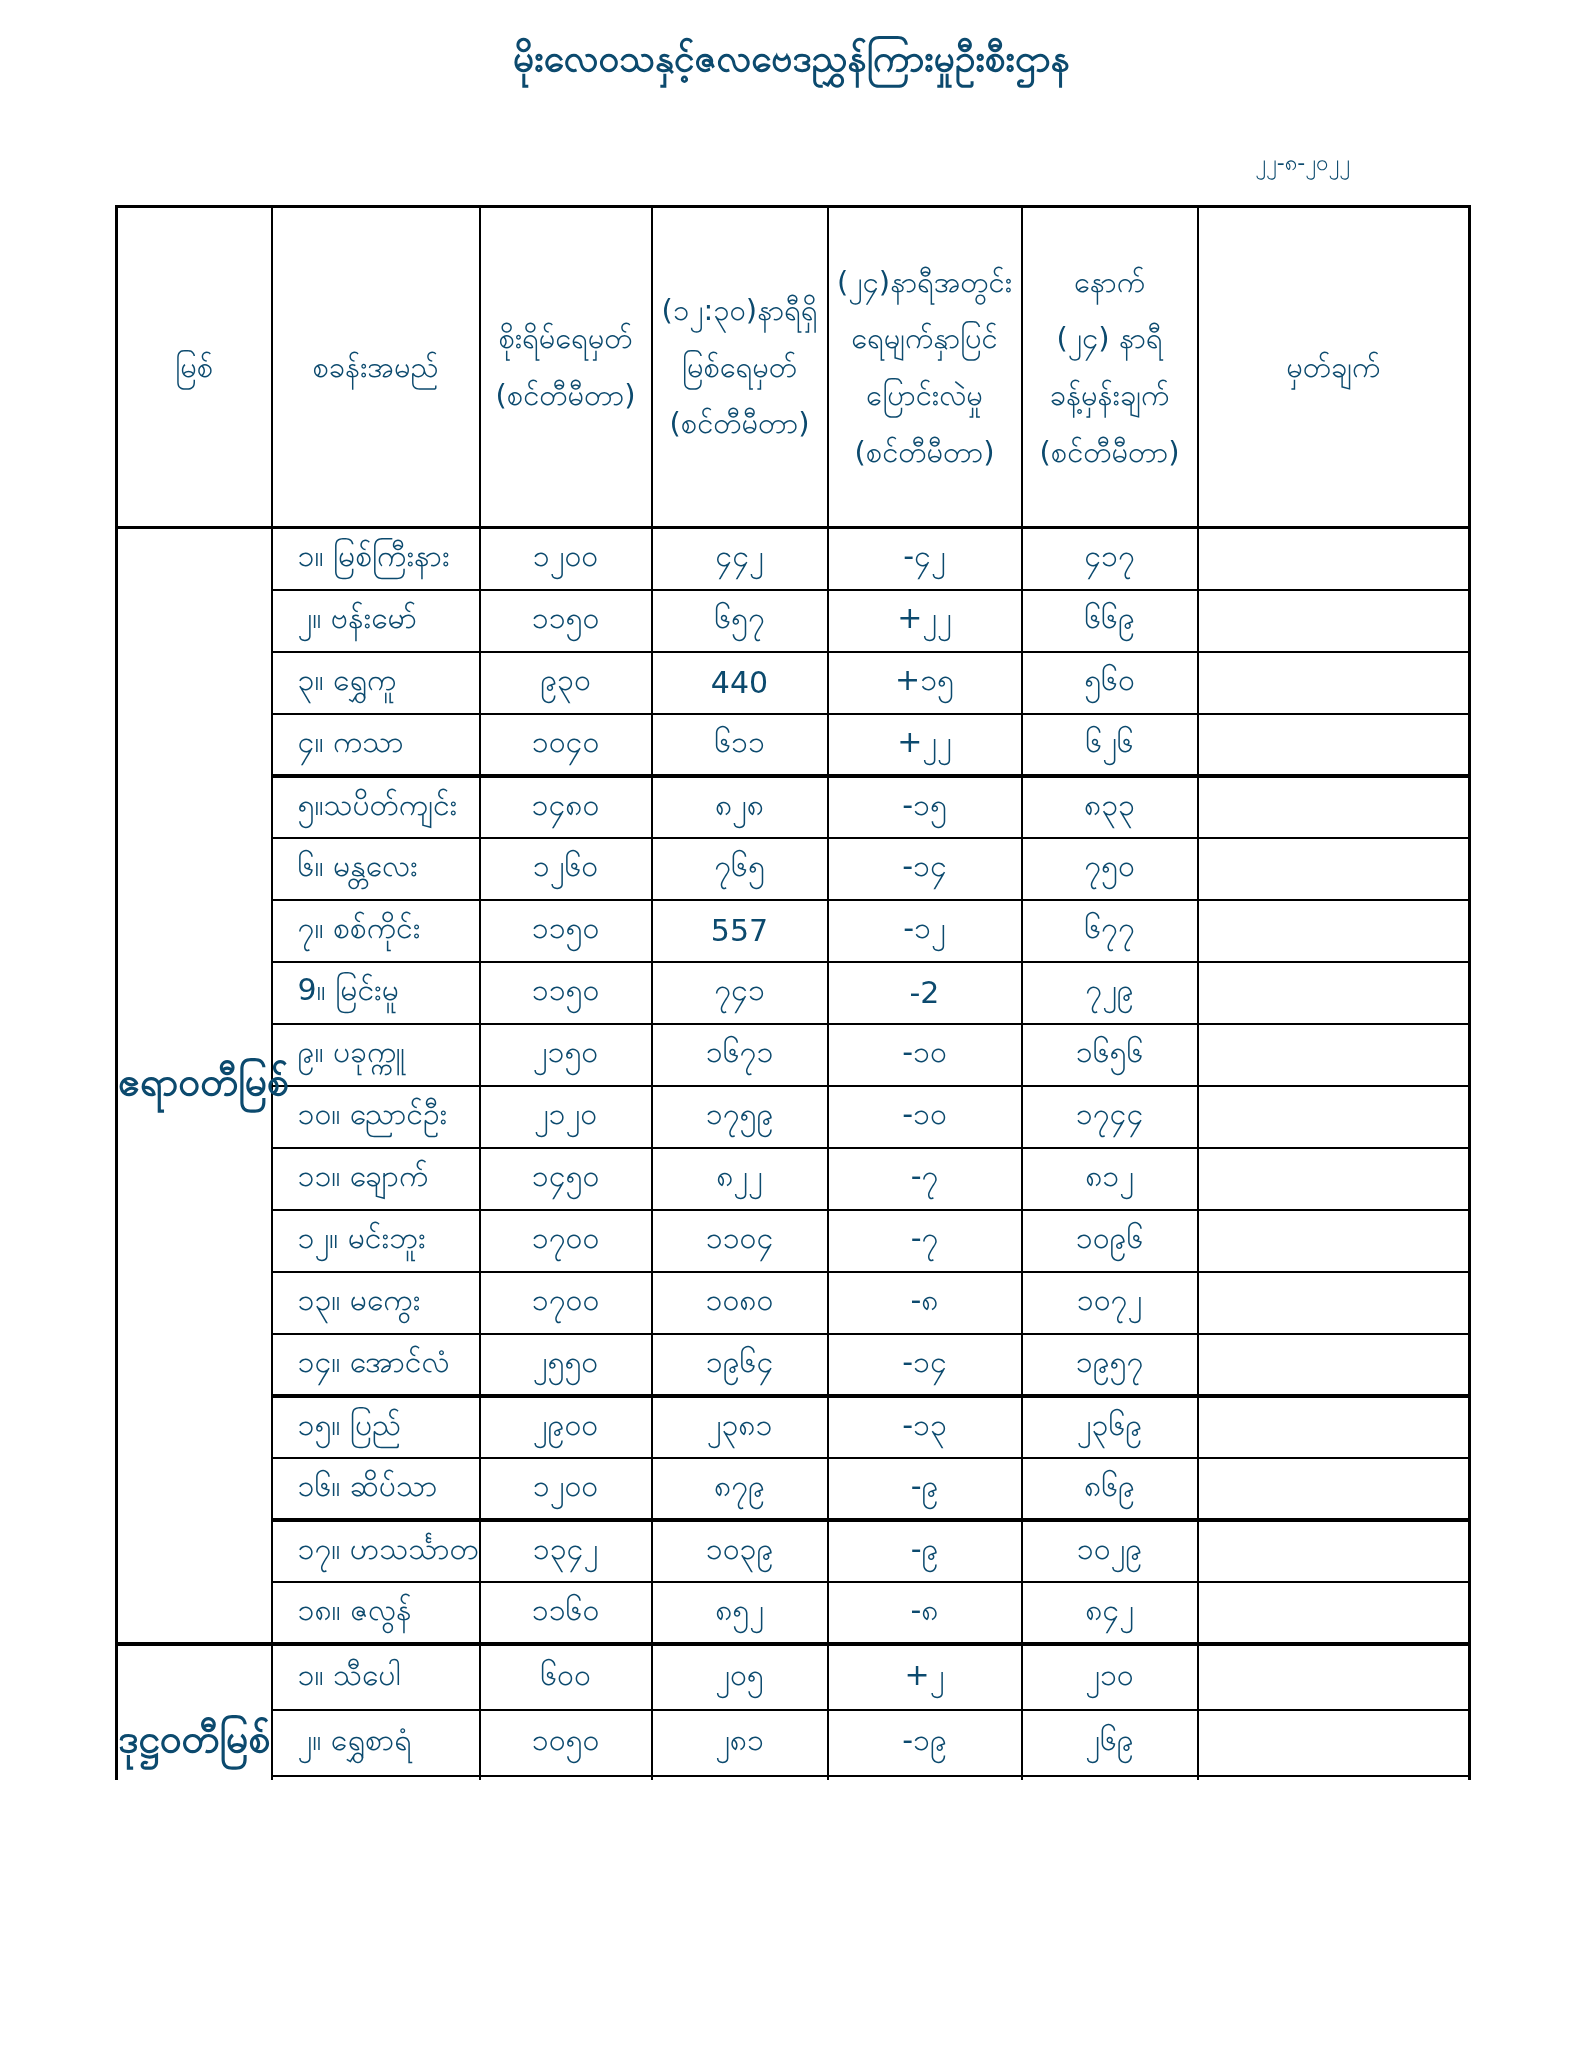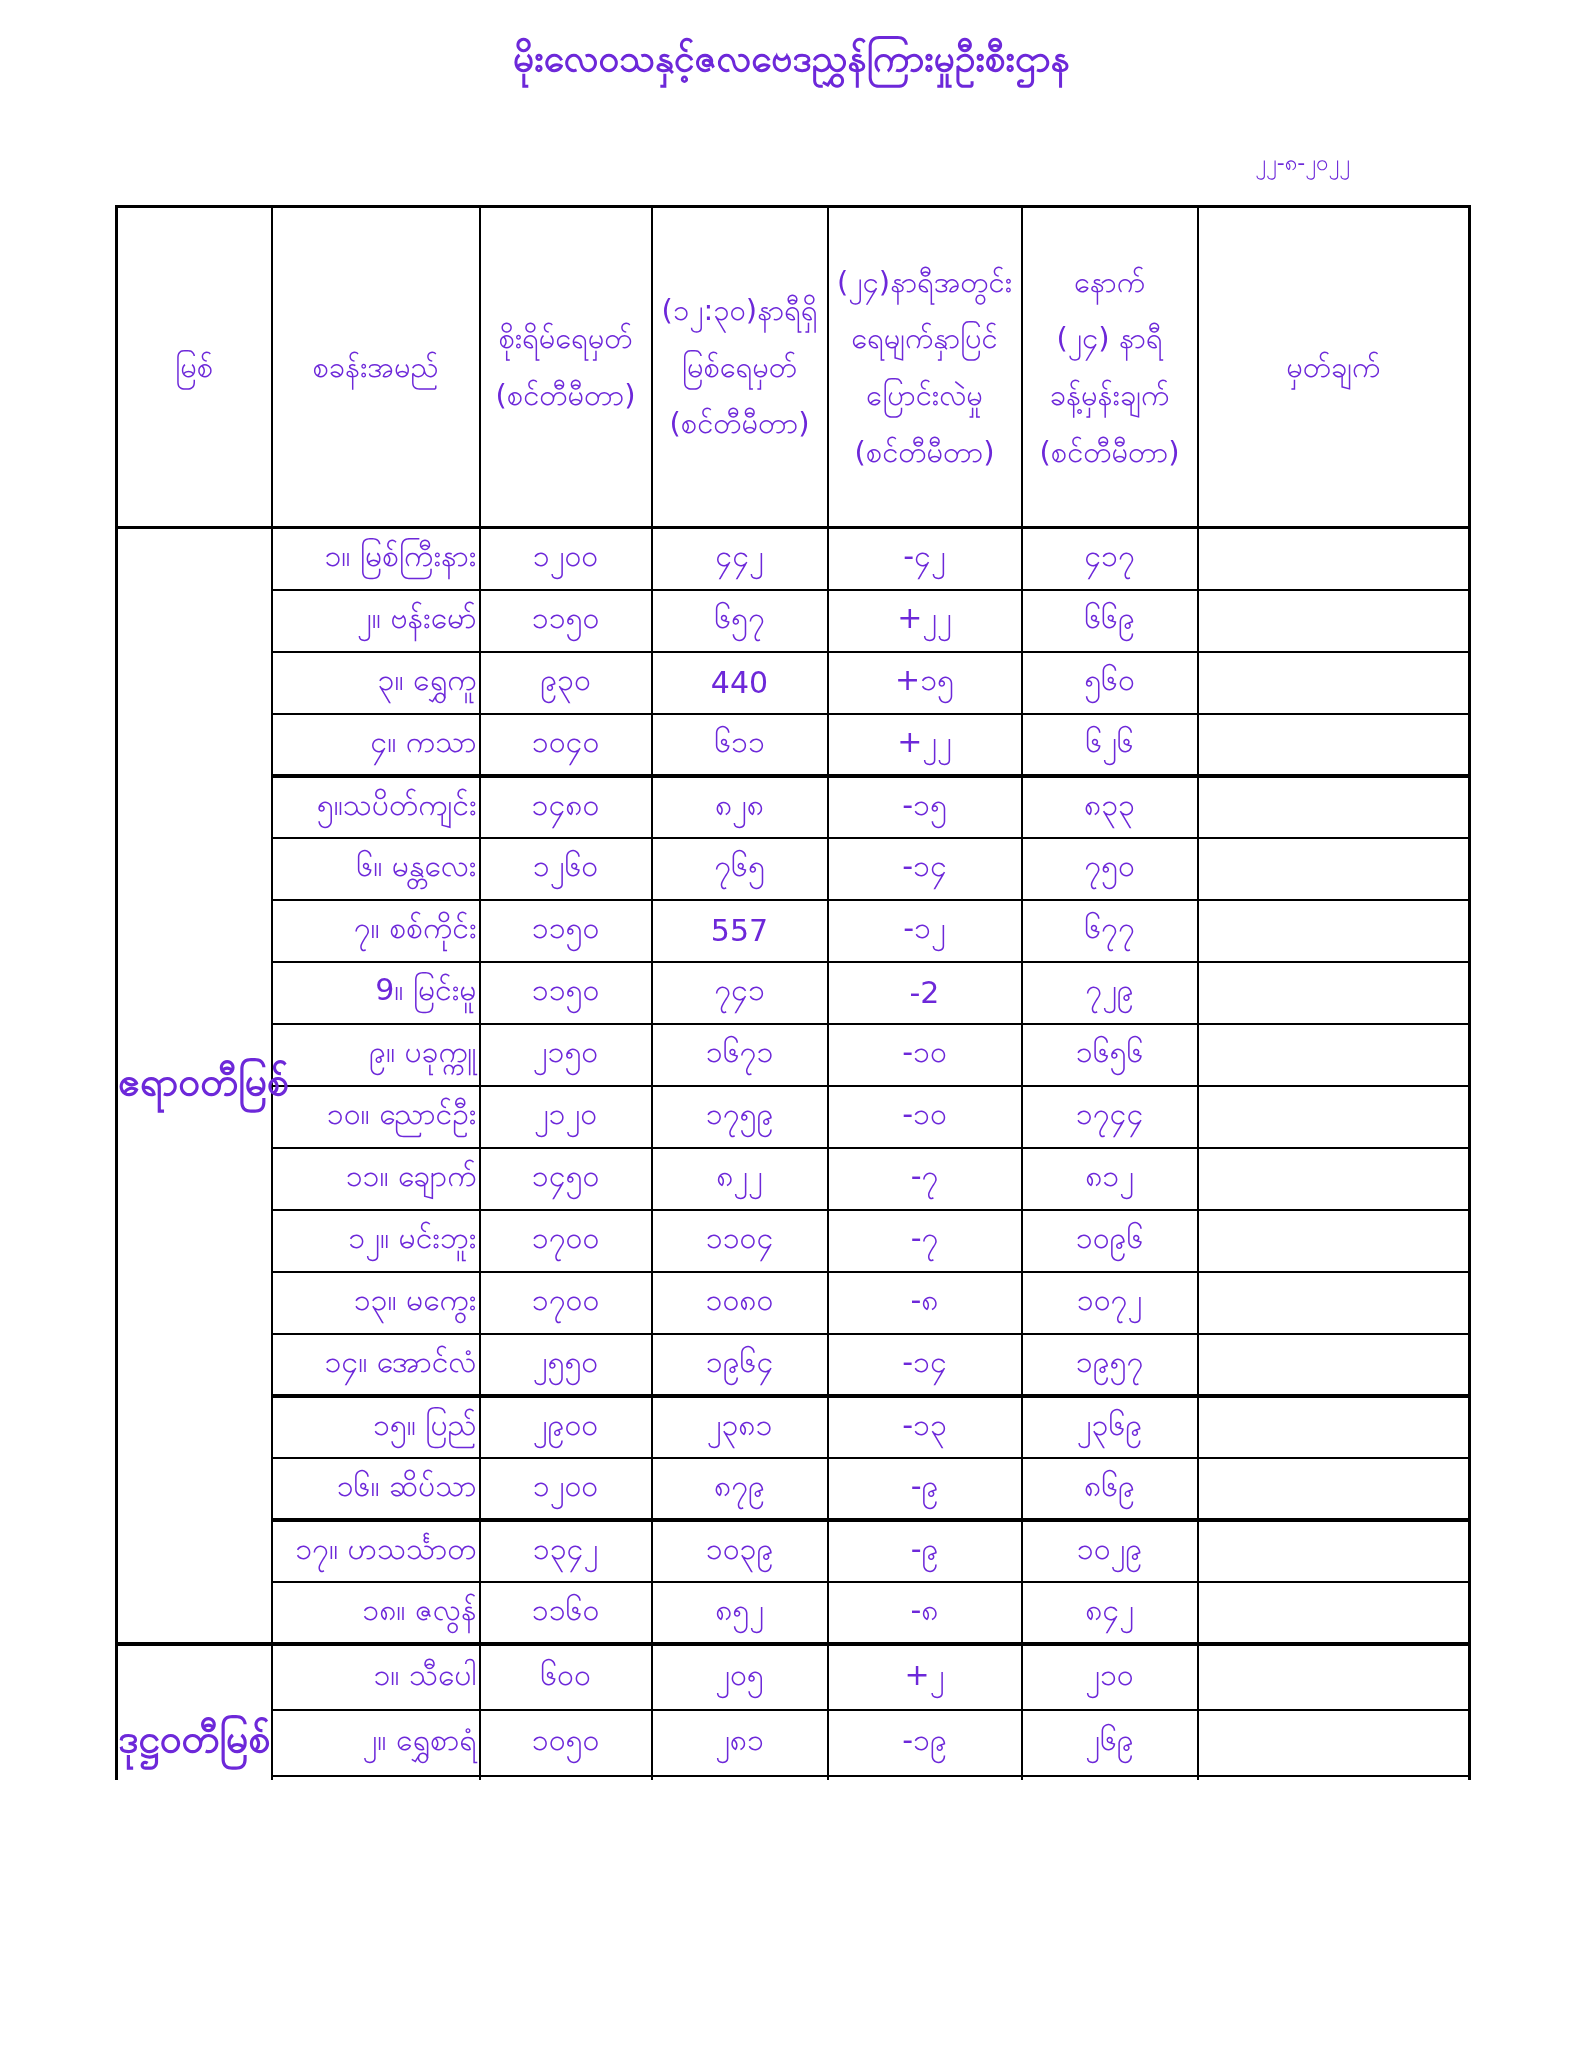--- a/index.html
+++ b/index.html
@@ -1,20 +1,20 @@
 <!DOCTYPE html>
 <html><head>
 <meta charset="utf-8">
 <style>
   html,body { margin:0; padding:0; background:#ffffff; }
   .page {
     position:relative;
     width:1583px; height:1780px;
     background:#ffffff;
-    color:#6d28d9;
+    color:#0c4a6e;
     font-family:"DejaVu Sans","Liberation Sans",sans-serif;
   }
   .titles {
     position:absolute; top:28px; left:0; width:100%;
     text-align:center; font-weight:bold;
   }
   .title-line { font-size:37px; line-height:62px; }
   .report-date {
     position:absolute; top:148px; right:233px;
     font-size:22px; font-weight:normal;
@@ -33,21 +33,21 @@
     white-space:pre-line; line-height:1.95;
     padding:0 2px;
     border-bottom:3px solid #000;
   }
   .forecast tbody td {
     height:62px;
     font-size:30px; text-align:center; vertical-align:middle;
     padding:0 2px;
   }
   .forecast tbody tr.g2 td { height:66px; }
-  .forecast td.station { text-align:right; padding-left:14px; white-space:nowrap; }
+  .forecast td.station { text-align:left; padding-left:25px; white-space:nowrap; }
   .forecast td.river-cell {
     font-weight:bold; font-size:39px; text-align:center;
     white-space:nowrap; padding:0;
   }
   .forecast tr.thick-top td { border-top:4px solid #000; }
 </style>
 </head>
 <body>
 
 <div class="page">

